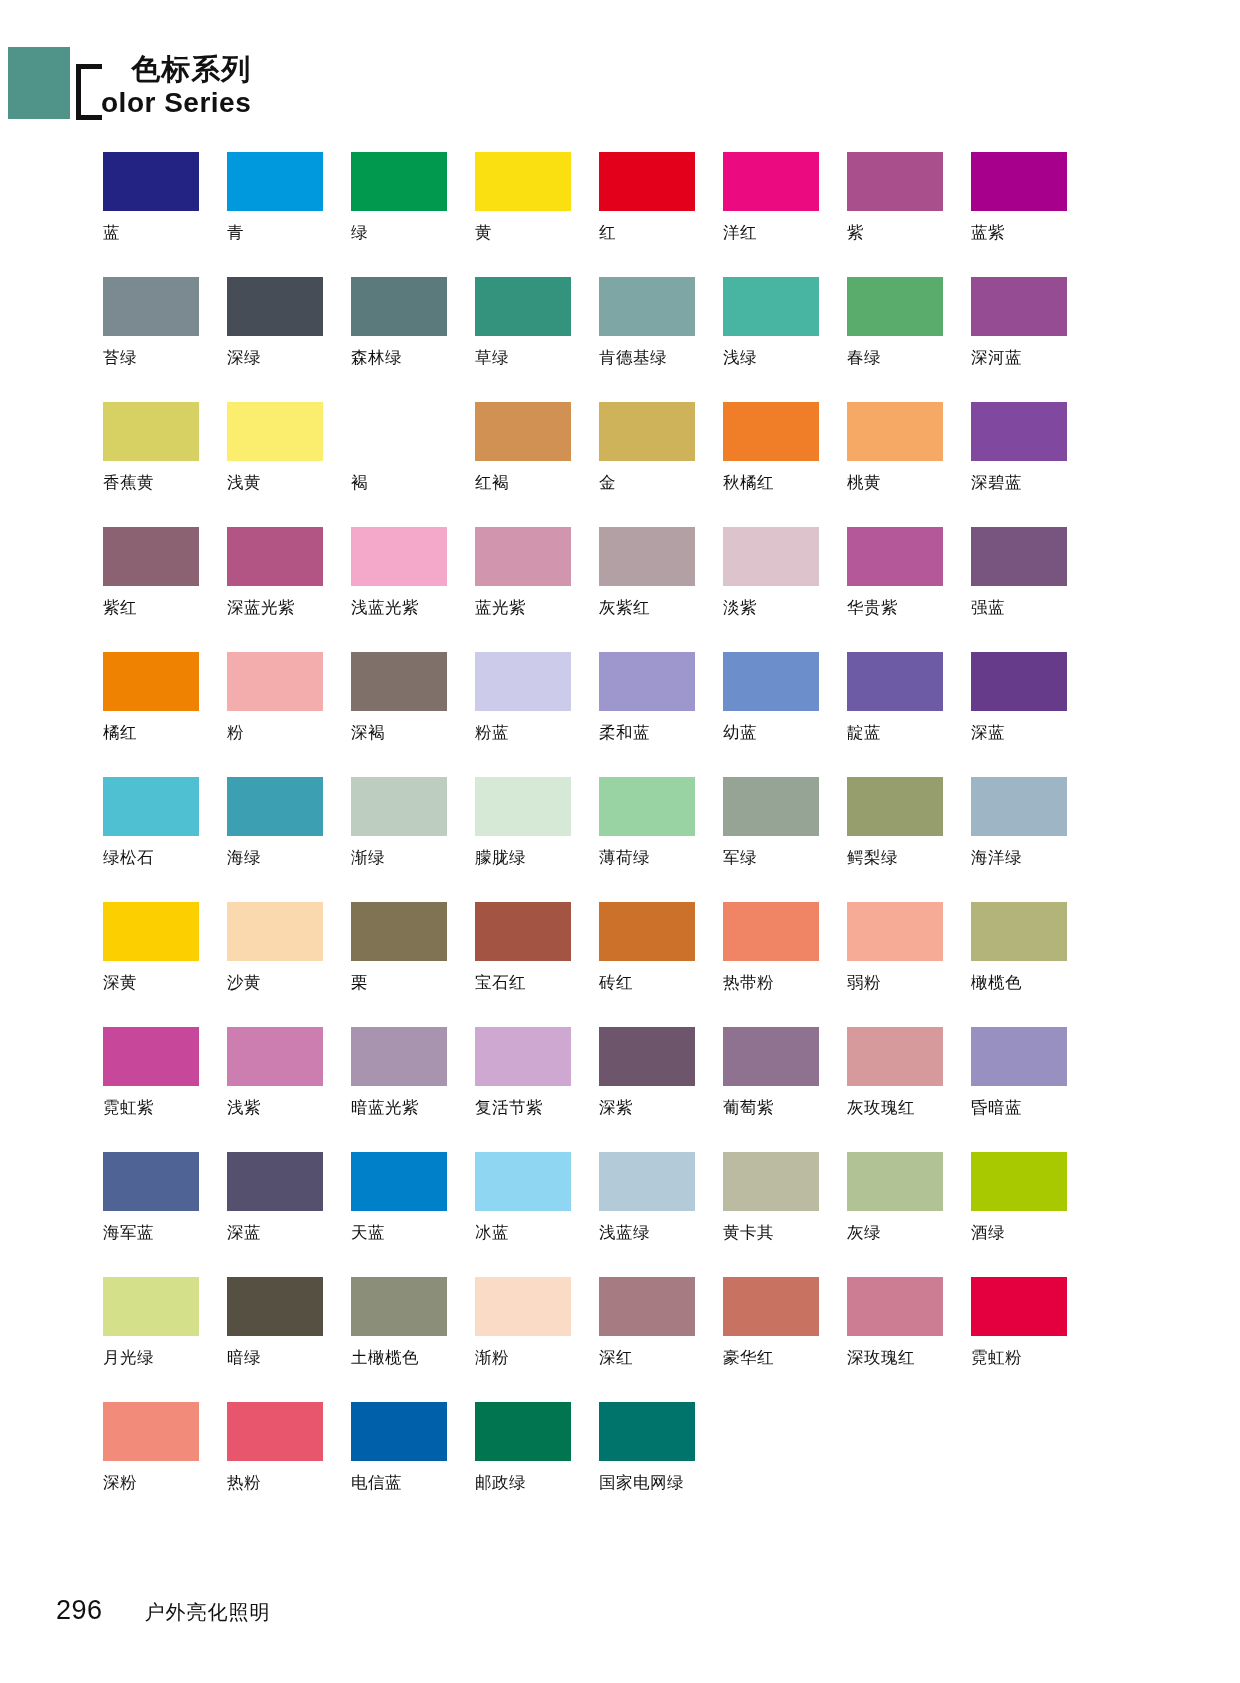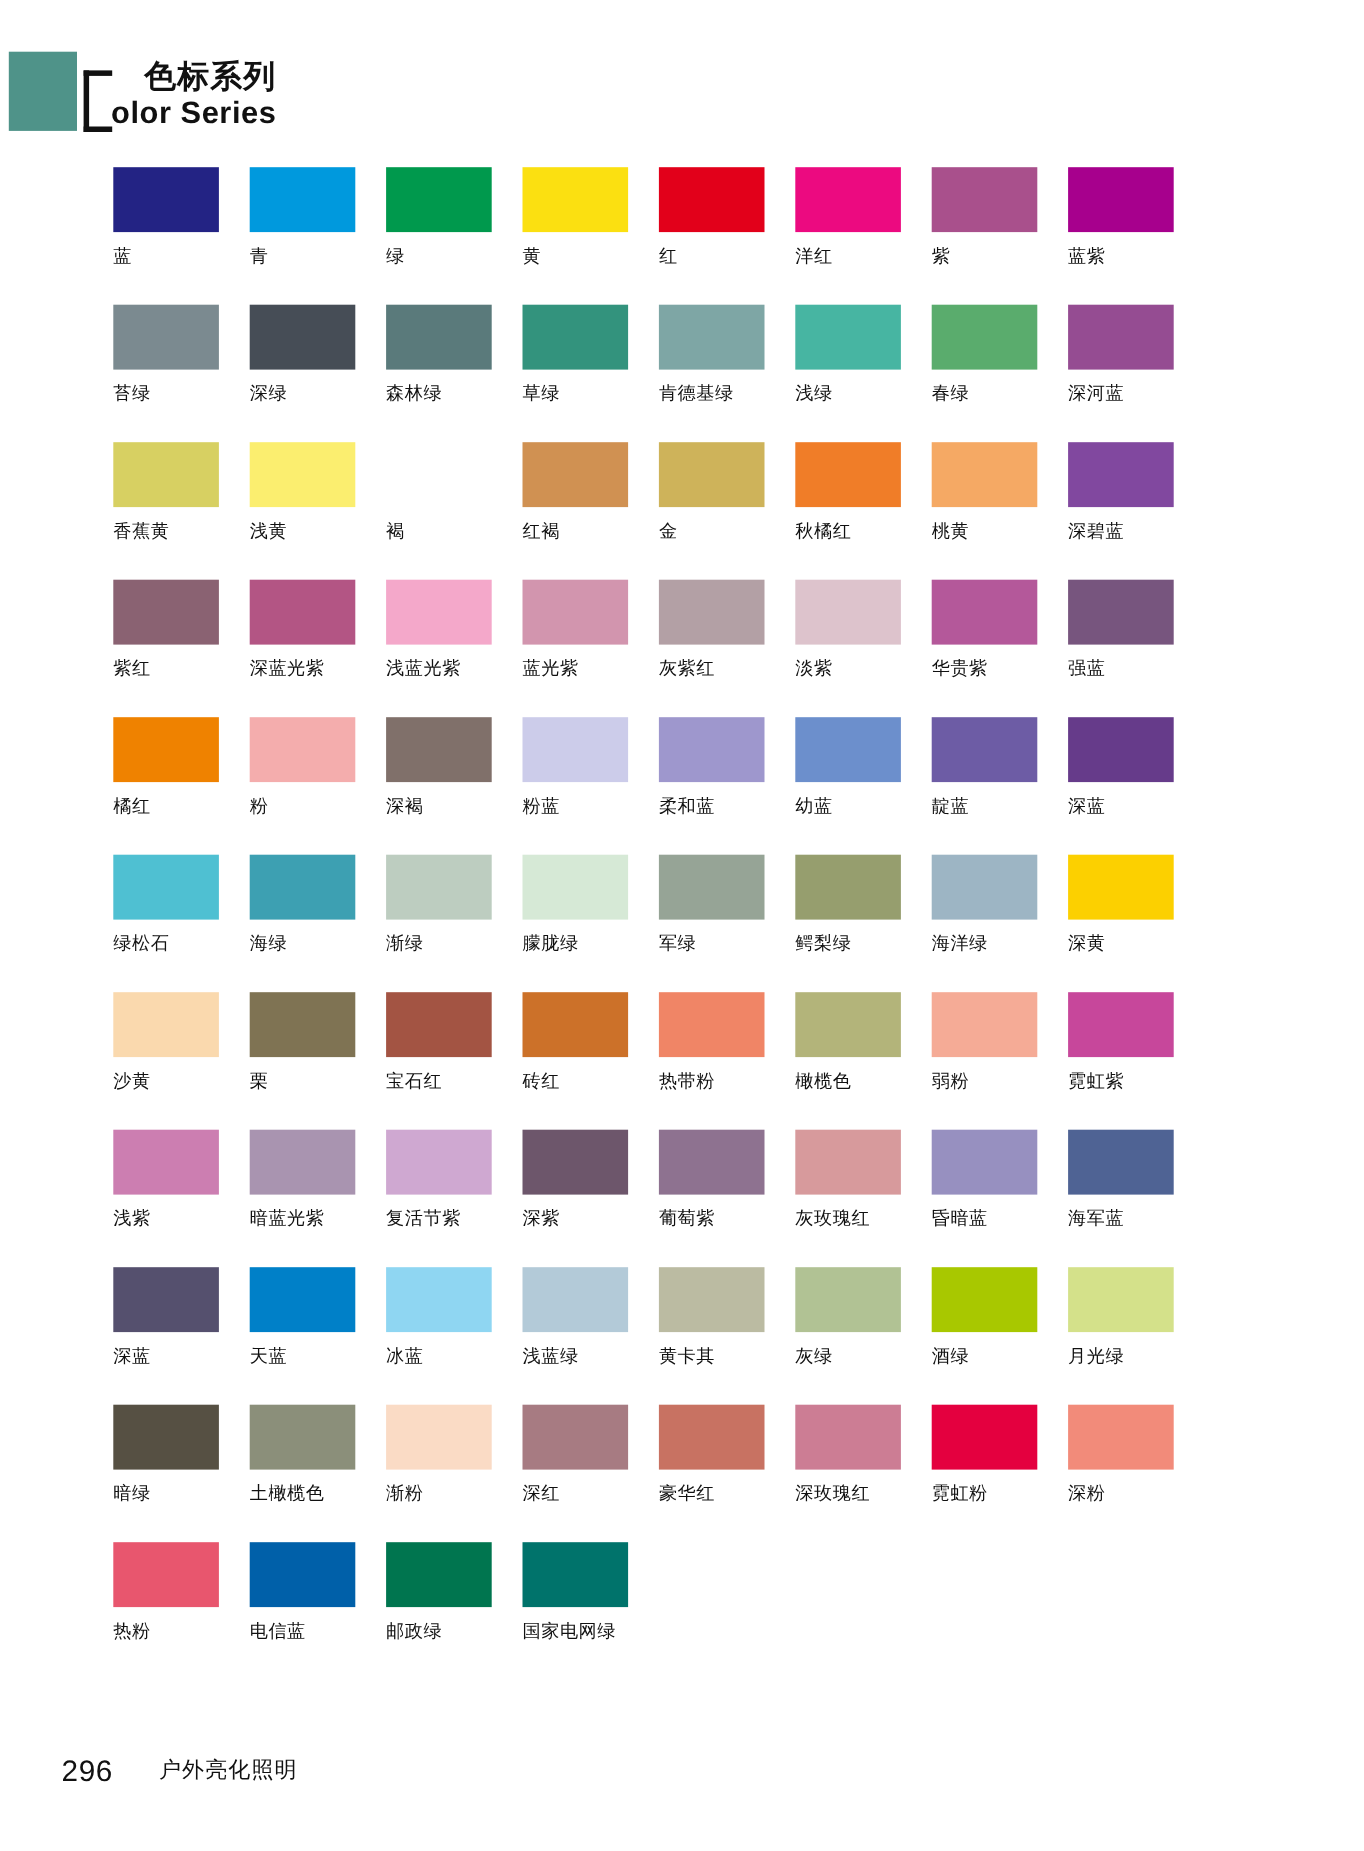--- a/index.html
+++ b/index.html
@@ -104,21 +104,21 @@
     letter-spacing: 0.5px;
   }
 
   
   .page-footer {
     position: absolute;
     left: 0;
     top: 1595px;
     width: 1040px;
     display: flex;
-    align-items: flex-start;
+    align-items: flex-end;
   }
   .page-number {
     margin-left: 56px;
     font-family: "Liberation Sans", sans-serif;
     font-size: 27px;
     font-weight: 400;
     color: #111111;
     letter-spacing: 0.5px;
   }
   .footer-caption {
@@ -315,20 +315,24 @@
     </div>
     <div class="swatch-cell">
       <div class="swatch-chip" style="background: rgb(189, 205, 192);"></div>
       <div class="swatch-label">渐绿</div>
     </div>
     <div class="swatch-cell">
       <div class="swatch-chip" style="background: rgb(214, 233, 214);"></div>
       <div class="swatch-label">朦胧绿</div>
     </div>
     <div class="swatch-cell">
+      <div class="swatch-chip" style="background: rgb(154, 211, 163);"></div>
+      <div class="swatch-label">薄荷绿</div>
+    </div>
+    <div class="swatch-cell">
       <div class="swatch-chip" style="background: rgb(150, 164, 150);"></div>
       <div class="swatch-label">军绿</div>
     </div>
     <div class="swatch-cell">
       <div class="swatch-chip" style="background: rgb(150, 158, 110);"></div>
       <div class="swatch-label">鳄梨绿</div>
     </div>
     <div class="swatch-cell">
       <div class="swatch-chip" style="background: rgb(157, 181, 196);"></div>
       <div class="swatch-label">海洋绿</div>
@@ -351,26 +355,26 @@
     </div>
     <div class="swatch-cell">
       <div class="swatch-chip" style="background: rgb(204, 113, 41);"></div>
       <div class="swatch-label">砖红</div>
     </div>
     <div class="swatch-cell">
       <div class="swatch-chip" style="background: rgb(240, 133, 102);"></div>
       <div class="swatch-label">热带粉</div>
     </div>
     <div class="swatch-cell">
+      <div class="swatch-chip" style="background: rgb(245, 171, 150);"></div>
+      <div class="swatch-label">弱粉</div>
+    </div>
+    <div class="swatch-cell">
       <div class="swatch-chip" style="background: rgb(179, 180, 122);"></div>
       <div class="swatch-label">橄榄色</div>
-    </div>
-    <div class="swatch-cell">
-      <div class="swatch-chip" style="background: rgb(245, 171, 150);"></div>
-      <div class="swatch-label">弱粉</div>
     </div>
     <div class="swatch-cell">
       <div class="swatch-chip" style="background: rgb(199, 71, 155);"></div>
       <div class="swatch-label">霓虹紫</div>
     </div>
     <div class="swatch-cell">
       <div class="swatch-chip" style="background: rgb(204, 126, 177);"></div>
       <div class="swatch-label">浅紫</div>
     </div>
     <div class="swatch-cell">

